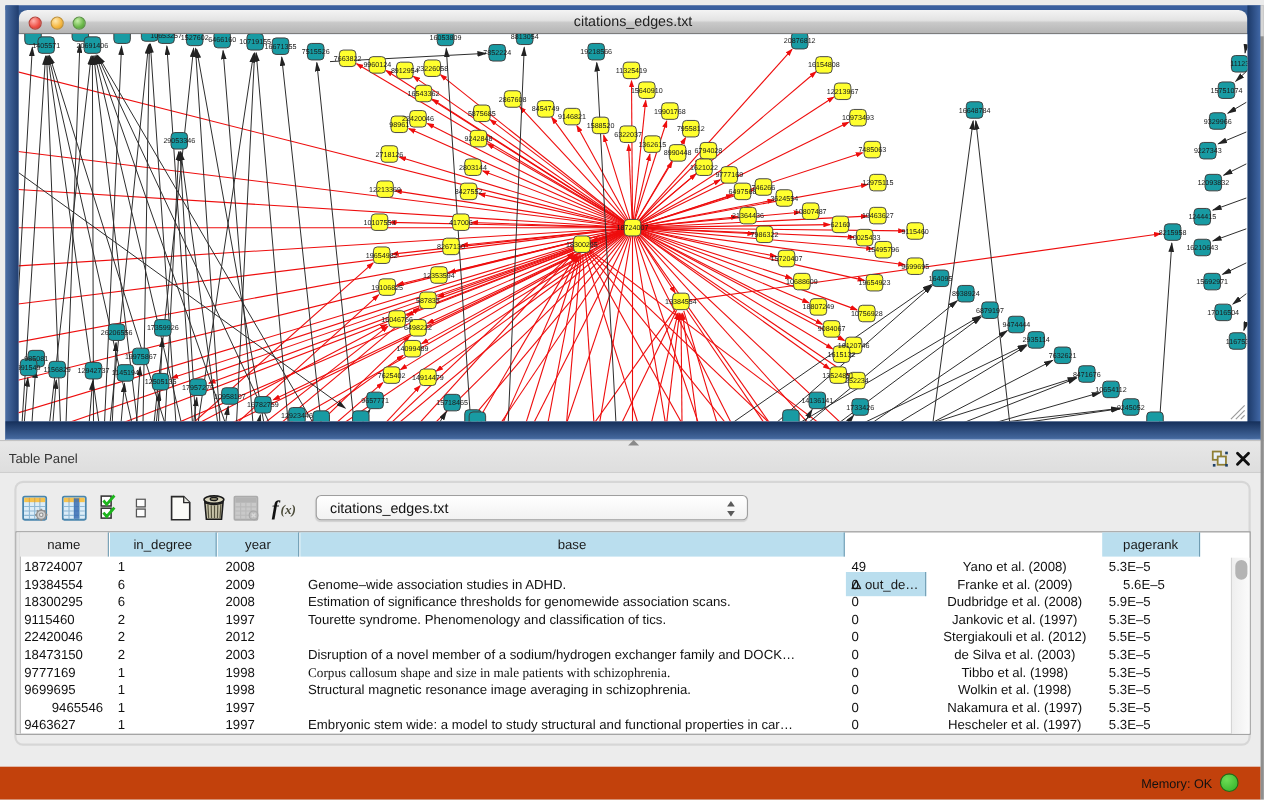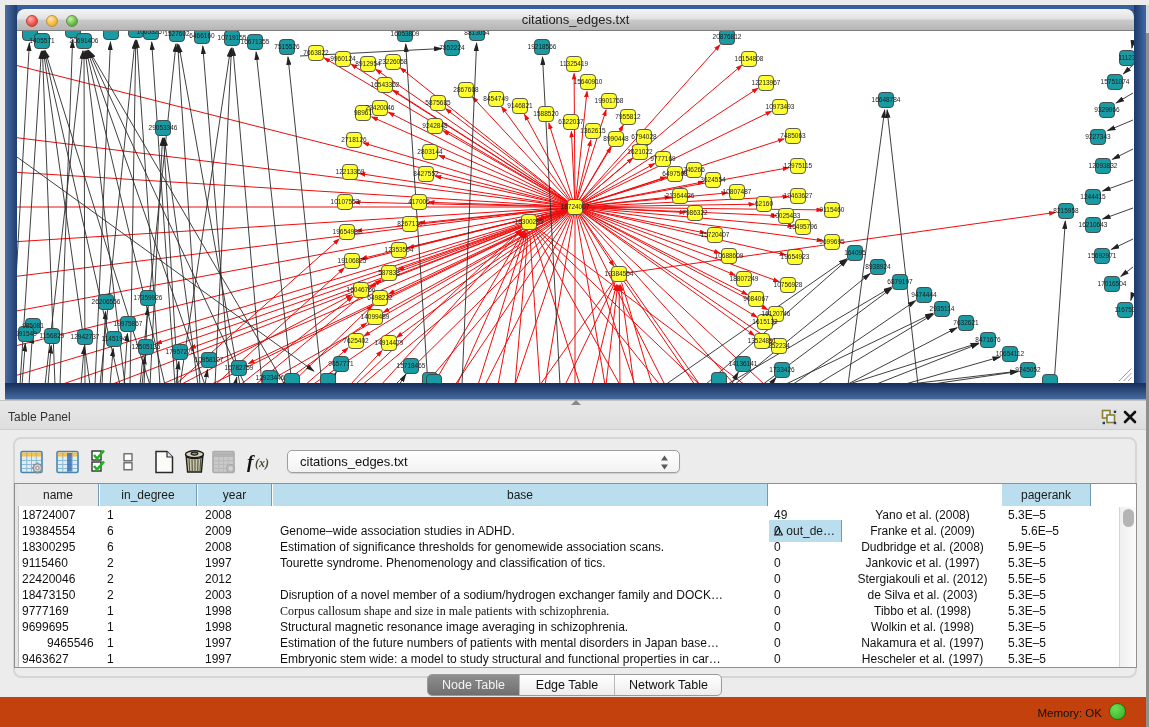--- a/index.html
+++ b/index.html
@@ -735,43 +735,37 @@
 <span style="left:205px;">1998</span>
 <span style="left:280px;">Structural magnetic resonance image averaging in schizophrenia.</span>
 <span style="left:774px;">0</span>
 <span style="left:843px;width:159px;text-align:center;">Wolkin et al. (1998)</span>
 <span style="left:1008px;">5.3E–5</span>
 </div>
 <div class="tr" style="top:635px;">
 <span style="left:22px;margin-left:25px;">9465546</span>
 <span style="left:107px;">1</span>
 <span style="left:205px;">1997</span>
-<span style="left:280px;">Estimation of the future numbers of patients with mental disorders in Japan base…</span>
 <span style="left:774px;">0</span>
 <span style="left:843px;width:159px;text-align:center;">Nakamura et al. (1997)</span>
 <span style="left:1008px;">5.3E–5</span>
 </div>
 <div class="tr" style="top:651px;">
 <span style="left:22px;">9463627</span>
 <span style="left:107px;">1</span>
 <span style="left:205px;">1997</span>
 <span style="left:280px;">Embryonic stem wide: a model to study structural and functional properties in car…</span>
 <span style="left:774px;">0</span>
 <span style="left:843px;width:159px;text-align:center;">Hescheler et al. (1997)</span>
 <span style="left:1008px;">5.3E–5</span>
 </div>
   <div class="abs" id="vsb">
       <div class="th"></div>
     </div>
 
-  <div class="abs" id="tabs">
-    <div class="seg sel" style="left:0; width:91px;">Node Table</div>
-    <div class="seg" style="left:91px; width:95px; border-left:1px solid #b9b9b9;">Edge Table</div>
-    <div class="seg" style="left:186px; width:108px; border-left:1px solid #b9b9b9;">Network Table</div>
-  </div>
 
   <div class="abs" id="status">
     <div id="mem">Memory: OK</div>
     <div id="memled"></div>
   </div>
   <div class="abs" id="rstrip"></div>
   <div class="abs" id="rstrip2"></div>
 </div>
 
 </body></html>

